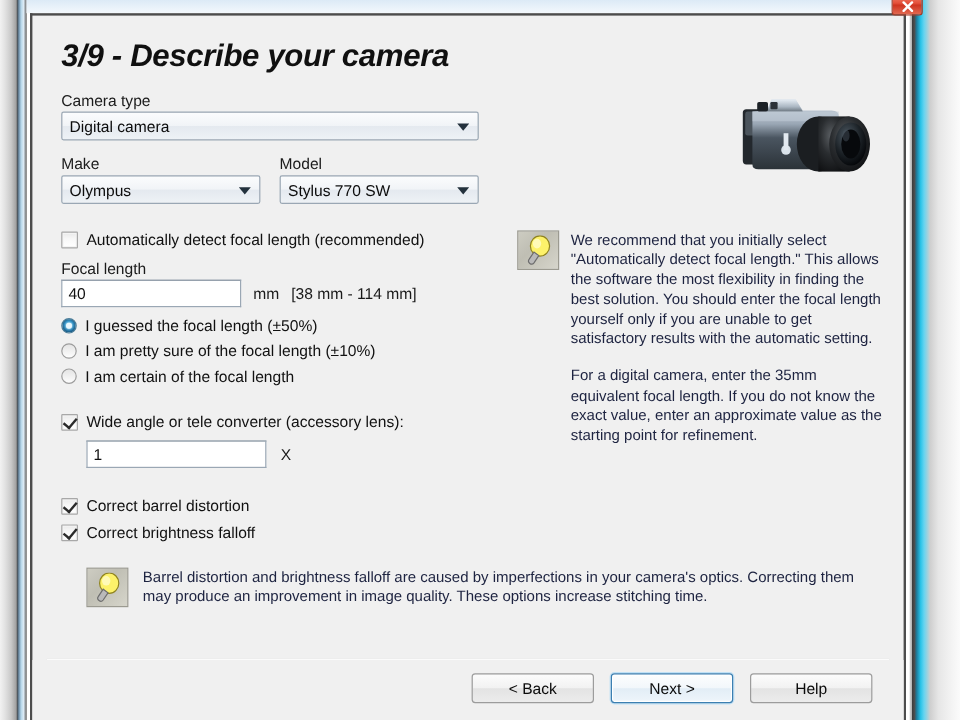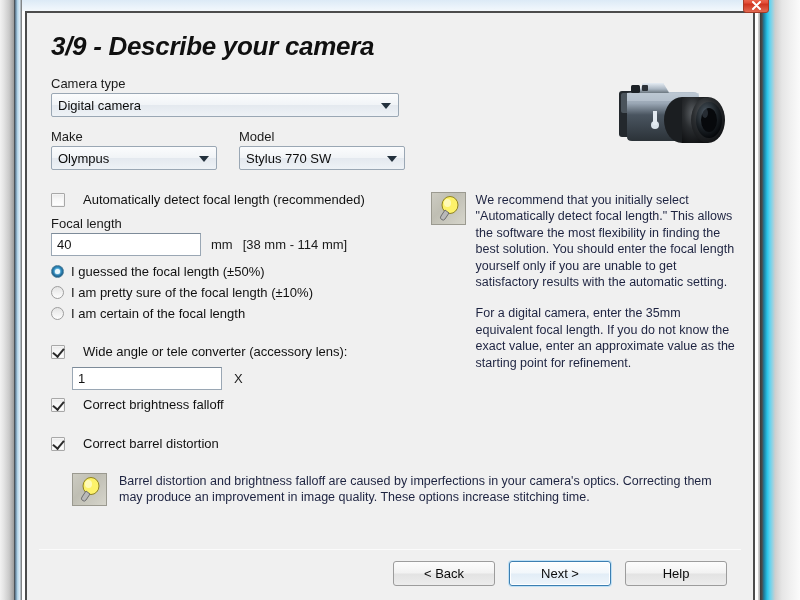--- a/index.html
+++ b/index.html
@@ -101,21 +101,21 @@
     cursor: default;
   }
   .combo .arrow {
     position: absolute; right: 7px; top: 50%;
     width: 0; height: 0; margin-top: -2px;
     border-left: 5px solid transparent;
     border-right: 5px solid transparent;
     border-top: 6px solid #23313d;
   }
 
-  .row-2col { display: flex; gap: 22px; margin-top: 12px; }
+  .row-2col { display: flex; gap: 16px; margin-top: 12px; }
   .col-make { width: 166px; }
   .col-model { width: 166px; }
 
   
   .cb {
     display: inline-block;
     width: 14px; height: 14px;
     background: linear-gradient(to bottom, #e9e9e9 0%, #f7f7f7 40%, #ffffff 100%);
     border: 1px solid #a8a8a8;
     border-radius: 1px;
@@ -124,21 +124,21 @@
     box-shadow: inset 0 0 0 1px #f4f4f4;
   }
   .cb.checked::after {
     content: "";
     position: absolute; left: 3px; top: 0px;
     width: 5px; height: 9px;
     border: solid #2b2b2b;
     border-width: 0 2px 2px 0;
     transform: rotate(40deg);
   }
-  .cb-row { display: flex; align-items: center; gap: 18px; cursor: default; }
+  .cb-row { display: flex; align-items: center; gap: 7px; cursor: default; }
   .cb-row .lbl { font-size: 13px; color: #111; }
 
   
   .rb {
     display: inline-block;
     width: 13px; height: 13px; border-radius: 50%;
     background: linear-gradient(to bottom, #e4e4e4, #fdfdfd);
     border: 1px solid #9d9d9d;
     position: relative;
     flex: 0 0 auto;
@@ -358,27 +358,27 @@
             <span class="lbl">Wide angle or tele converter (accessory lens):</span>
           </div>
 
           <div style="display:flex; align-items:center; gap:12px; margin-left:21px; margin-top:8px;">
             <div class="txt" style="width:150px;">
               <span>1</span>
             </div>
             <span class="unit">X</span>
           </div>
 
+          <div class="cb-row" style="margin-top:24px;">
+            <span class="cb checked"></span>
+            <span class="lbl">Correct barrel distortion</span>
+          </div>
           <div class="cb-row" style="margin-top:7px;">
             <span class="cb checked"></span>
             <span class="lbl">Correct brightness falloff</span>
-          </div>
-          <div class="cb-row" style="margin-top:24px;">
-            <span class="cb checked"></span>
-            <span class="lbl">Correct barrel distortion</span>
           </div>
 
         </div>
 
         <div class="help-block" style="width:315px; margin-left:10px;">
           <div class="bulb">
             <svg width="22" height="26" viewBox="0 0 22 26">
               <ellipse cx="12" cy="9" rx="8" ry="8.5" fill="#fdf26a" stroke="#8f8320" stroke-width="1"></ellipse>
               <ellipse cx="9.5" cy="7" rx="3.5" ry="4" fill="#fffbc4" opacity="0.85"></ellipse>
               <path d="M7 14 L3 20 Q1.5 22 3.5 23.5 Q5.5 25 7 23 L11 17 Z" fill="#b9b9b9" stroke="#6d6d6d" stroke-width="1"></path>

